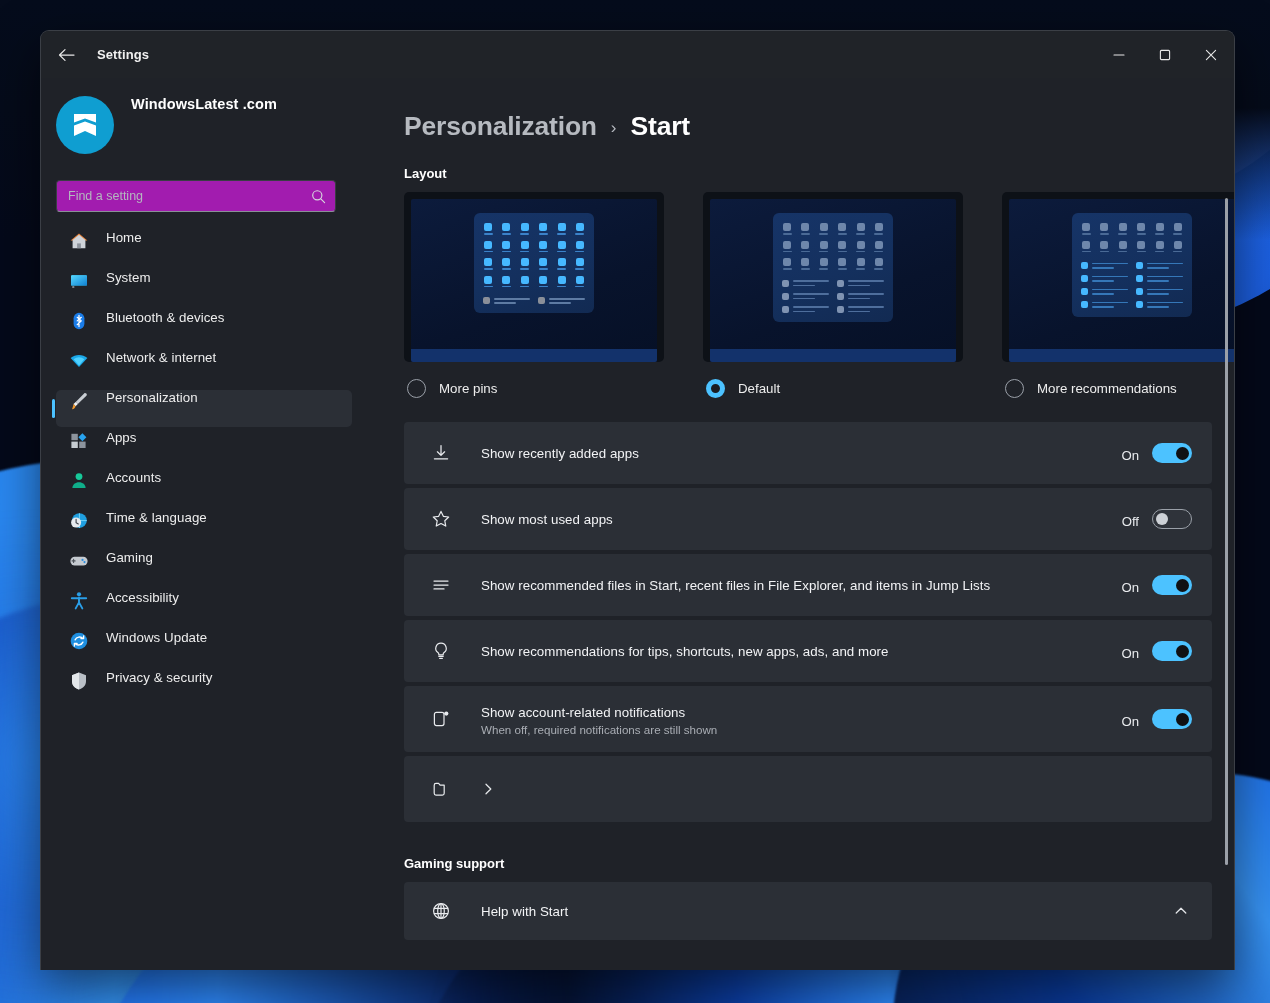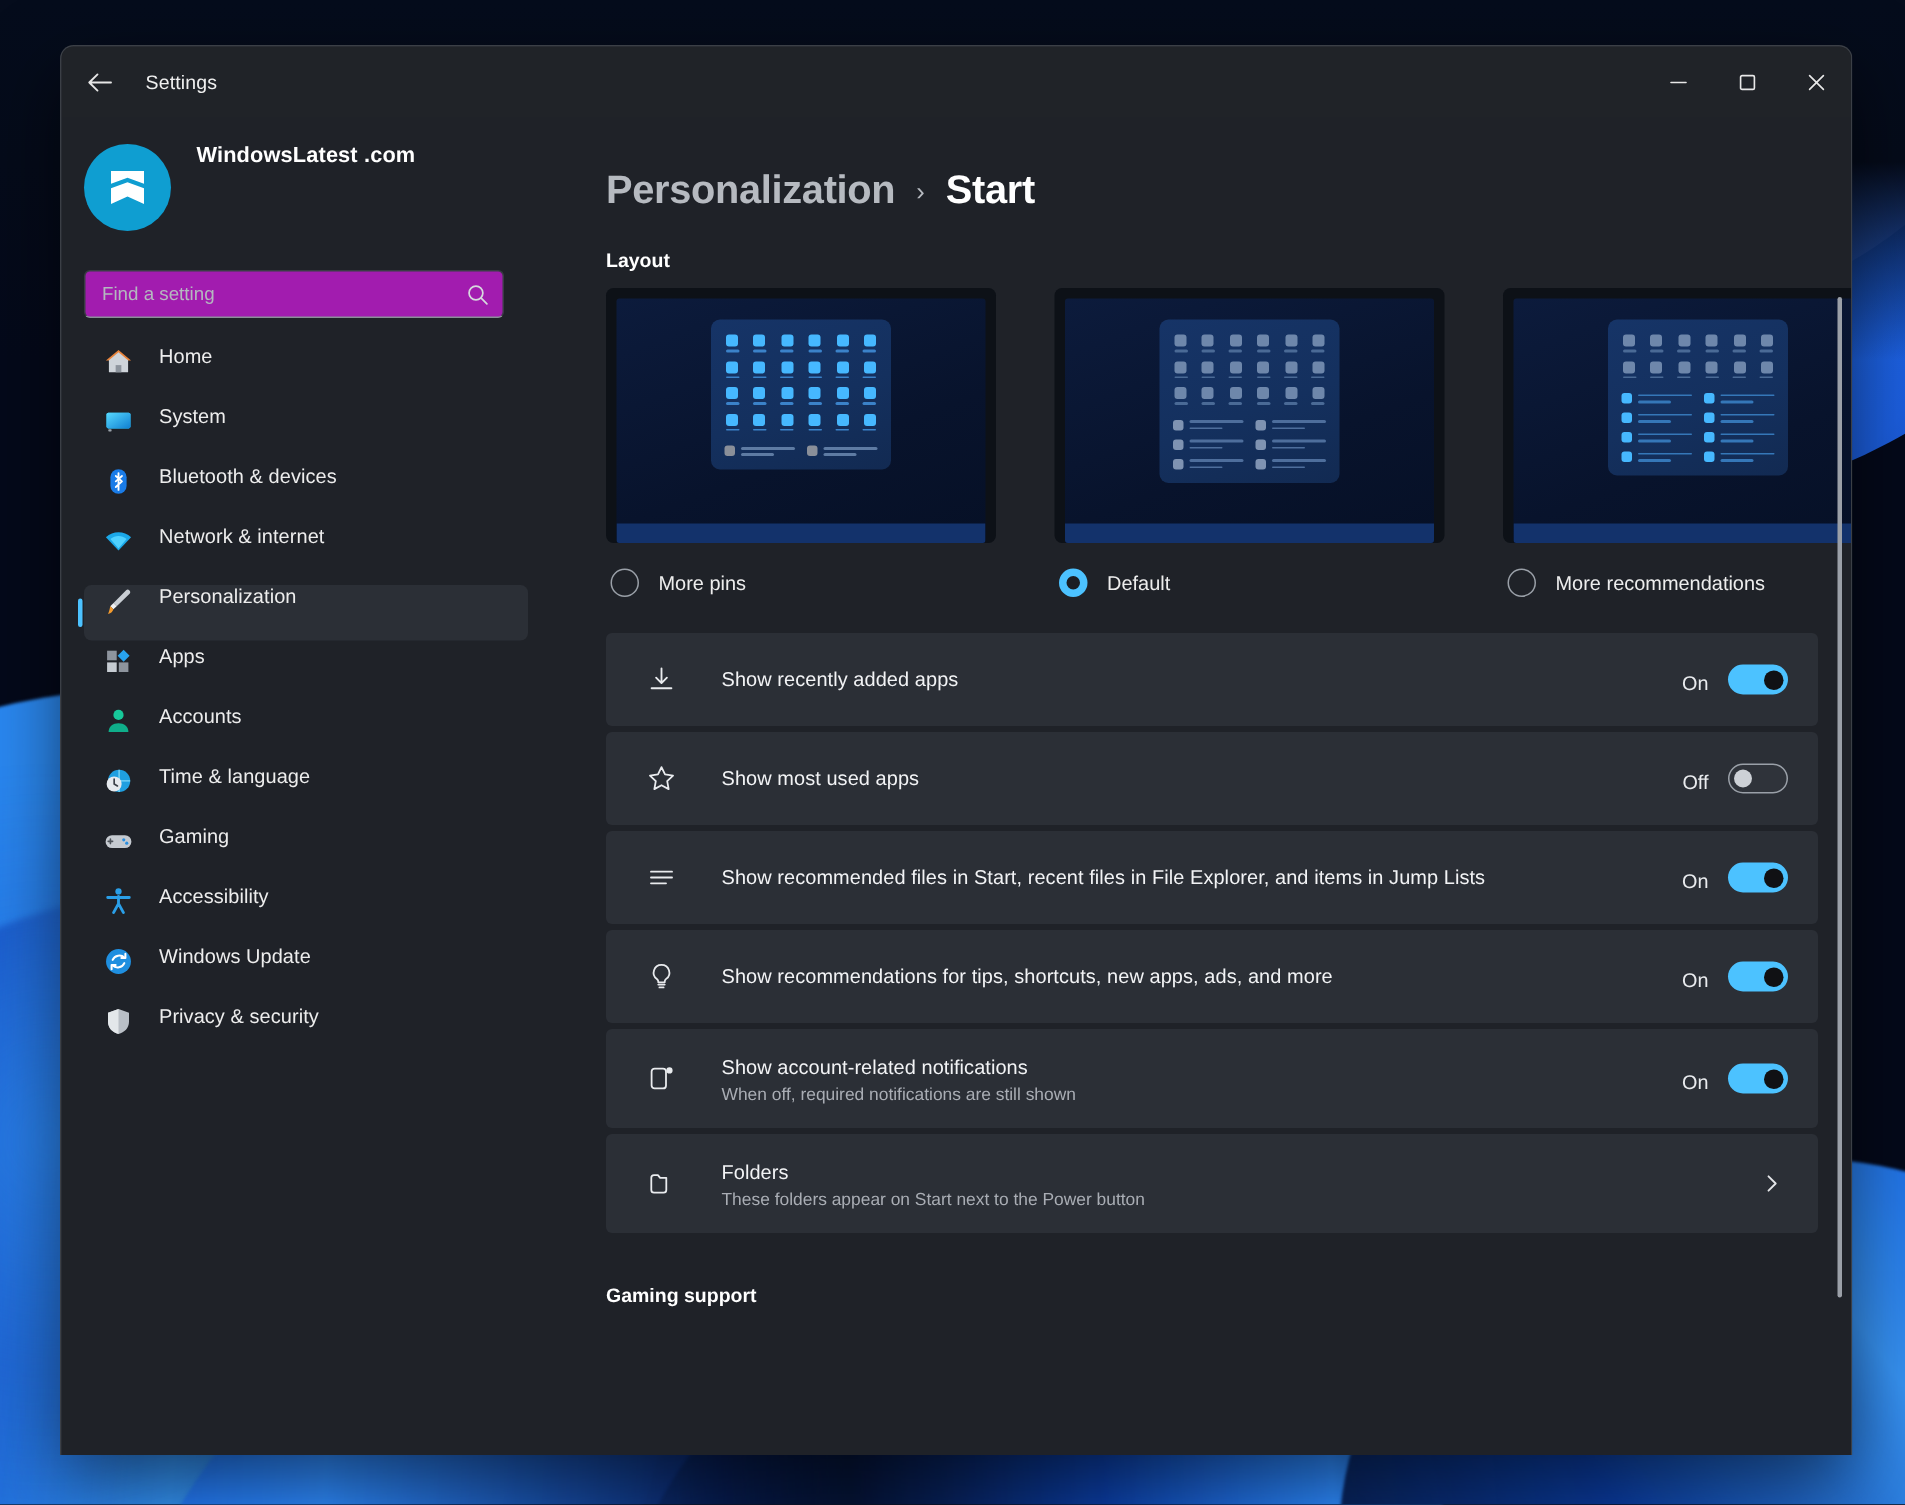--- a/index.html
+++ b/index.html
@@ -106,21 +106,21 @@
     background: #202328;
   }
   #back-button {
     width: 34px; height: 34px; margin-left: 8px;
     display: flex; align-items: center; justify-content: center;
     border-radius: 5px; color: #e6e6e6;
   }
   #back-button svg { display:block; }
   #titlebar-title {
     margin-left: 14px;
-    font-size: 13px; color: #f0f0f0; font-weight: 400;
+    font-size: 13px; color: #f0f0f0; font-weight: 700;
     letter-spacing: .1px;
     text-align: right;
   }
   #window-controls {
     position: absolute; right: 0; top: 0;
     height: 47px; display: flex;
   }
   .wc-btn {
     width: 46px; height: 47px;
     display: flex; align-items: center; justify-content: center;
@@ -1070,37 +1070,52 @@
                 </span>
             </span>
           </div>
 
           <div class="srow tall">
             <span class="srow-icon">
               <svg width="20" height="20" viewBox="0 0 20 20" fill="none">
                 <path d="M3.2 6.2a1.8 1.8 0 011.8-1.8h2.6l1.5 1.8h4.1v8.1a1.8 1.8 0 01-1.8 1.8H5a1.8 1.8 0 01-1.8-1.8V6.2z" stroke="currentColor" stroke-width="1.2" stroke-linejoin="round"></path>
               </svg>
             </span>
-            <span class="srow-text">
-              <span class="srow-title">Folders</span>
-              <span class="srow-sub" style="display:block">These folders appear on Start next to the Power button</span>
-            </span>
             <span class="srow-right">
               <span class="chev">
                 <svg width="14" height="14" viewBox="0 0 14 14" fill="none">
                   <path d="M5 2.2L9.8 7 5 11.8" stroke="currentColor" stroke-width="1.25" stroke-linecap="round" stroke-linejoin="round"></path>
                 </svg>
               </span>
             </span>
           </div>
 
         </div>
 
         <div class="section-heading" style="margin-top:34px">Gaming support</div>
 
+        <div class="srow" style="height:58px">
+          <span class="srow-icon">
+            <svg width="20" height="20" viewBox="0 0 20 20" fill="none">
+              <circle cx="10" cy="10" r="7.4" stroke="currentColor" stroke-width="1.2"></circle>
+              <ellipse cx="10" cy="10" rx="3.3" ry="7.4" stroke="currentColor" stroke-width="1.2"></ellipse>
+              <path d="M2.9 7.4h14.2M2.9 12.6h14.2M10 2.6v14.8" stroke="currentColor" stroke-width="1.2"></path>
+            </svg>
+          </span>
+          <span class="srow-text">
+            <span class="srow-title">Help with Start</span>
+          </span>
+          <span class="srow-right">
+            <span class="chev">
+              <svg width="14" height="14" viewBox="0 0 14 14" fill="none">
+                <path d="M2.2 9L7 4.2 11.8 9" stroke="currentColor" stroke-width="1.25" stroke-linecap="round" stroke-linejoin="round"></path>
+              </svg>
+            </span>
+          </span>
+        </div>
 
       </div>
 
       <div id="scrollbar"></div>
     </div>
 
   </div>
 </div>
 
 </body></html>

